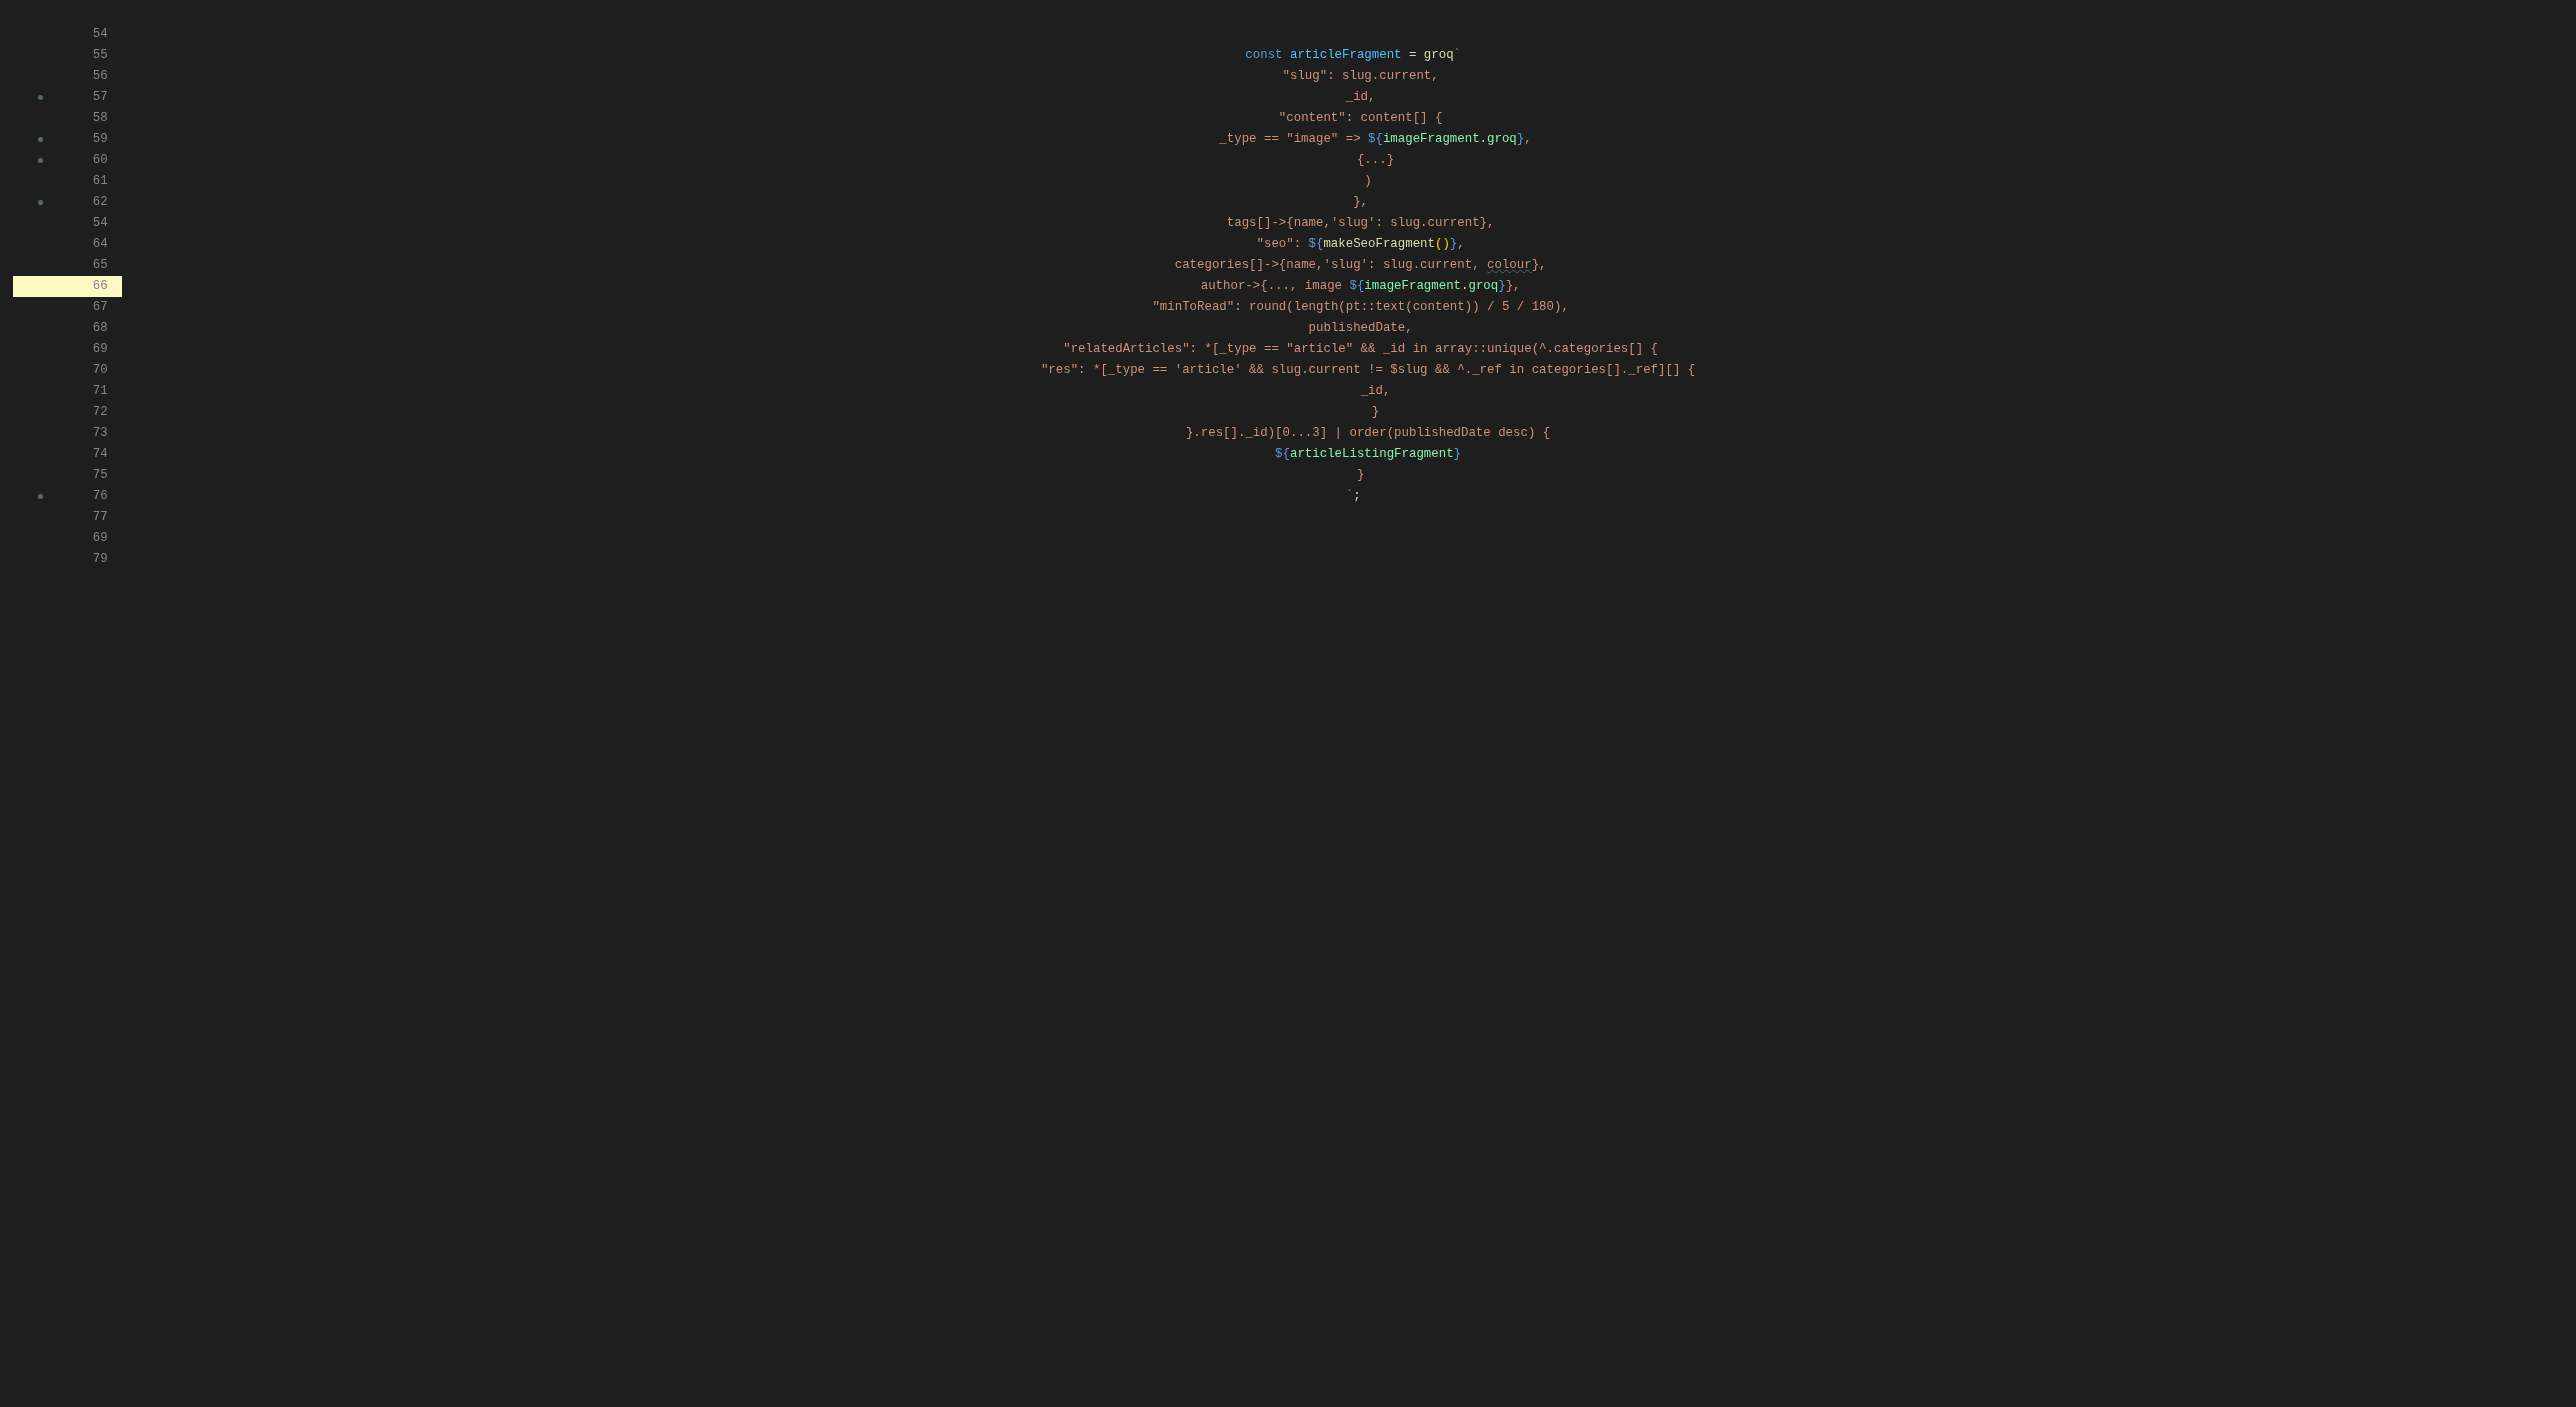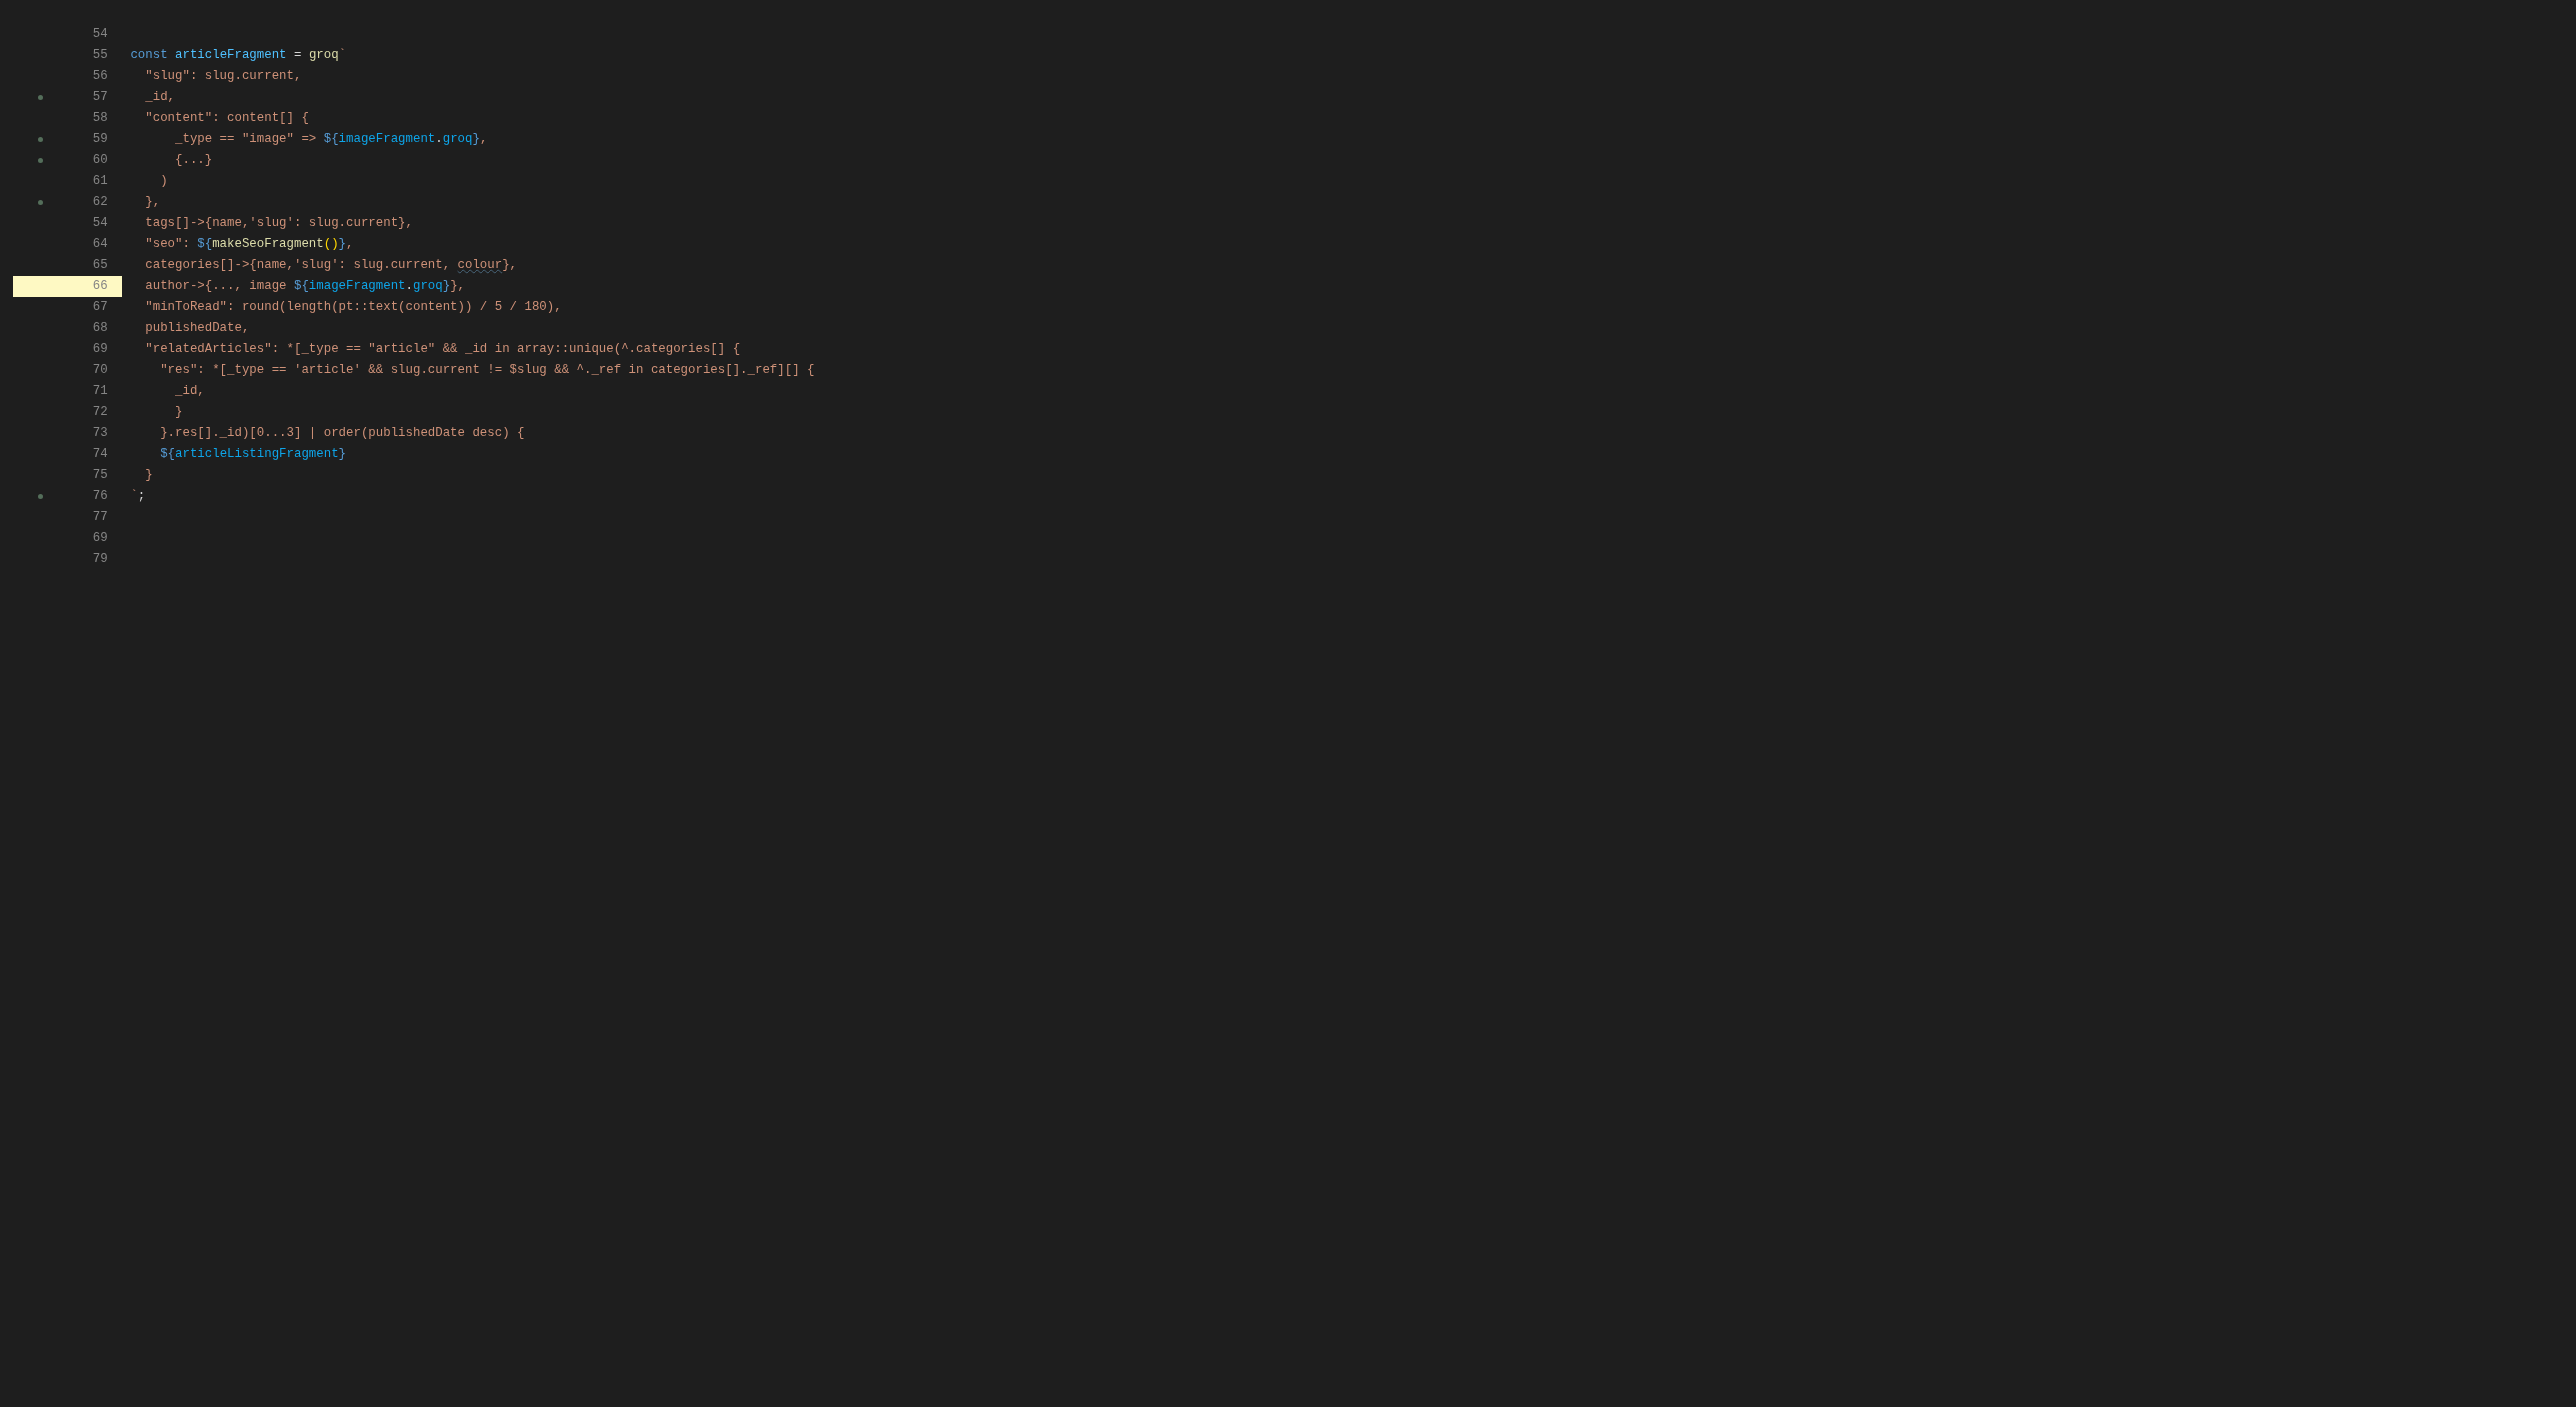--- a/index.html
+++ b/index.html
@@ -58,31 +58,32 @@
 .code-area {
   flex: 1;
   background: #1e1e1e;
   padding-left: 8px;
 }
 .code-line {
   height: 21px;
   line-height: 21px;
   white-space: pre;
   font-size: 12.4px;
+  text-align: center;
 }
 .current-line-gutter {
   background: #fef9c3;
 }
 .const-kw { color: #569cd6; }
 .var-name { color: #4fc1ff; }
 .func-call { color: #dcdcaa; }
 .operator { color: #d4d4d4; }
 .string { color: #ce9178; }
 .template-expr { color: #569cd6; }
-.identifier { color: #0ea5e9; }
+.identifier { color: #86efac; }
 .punct { color: #d4d4d4; }
 .bracket1 { color: #ffd700; }
 .wavy {
   text-decoration-line: underline;
   text-decoration-style: wavy;
   text-decoration-color: #6897bb88;
   text-decoration-thickness: 0.7px;
 }
 .glyph-margin {
   width: 13.4px;

